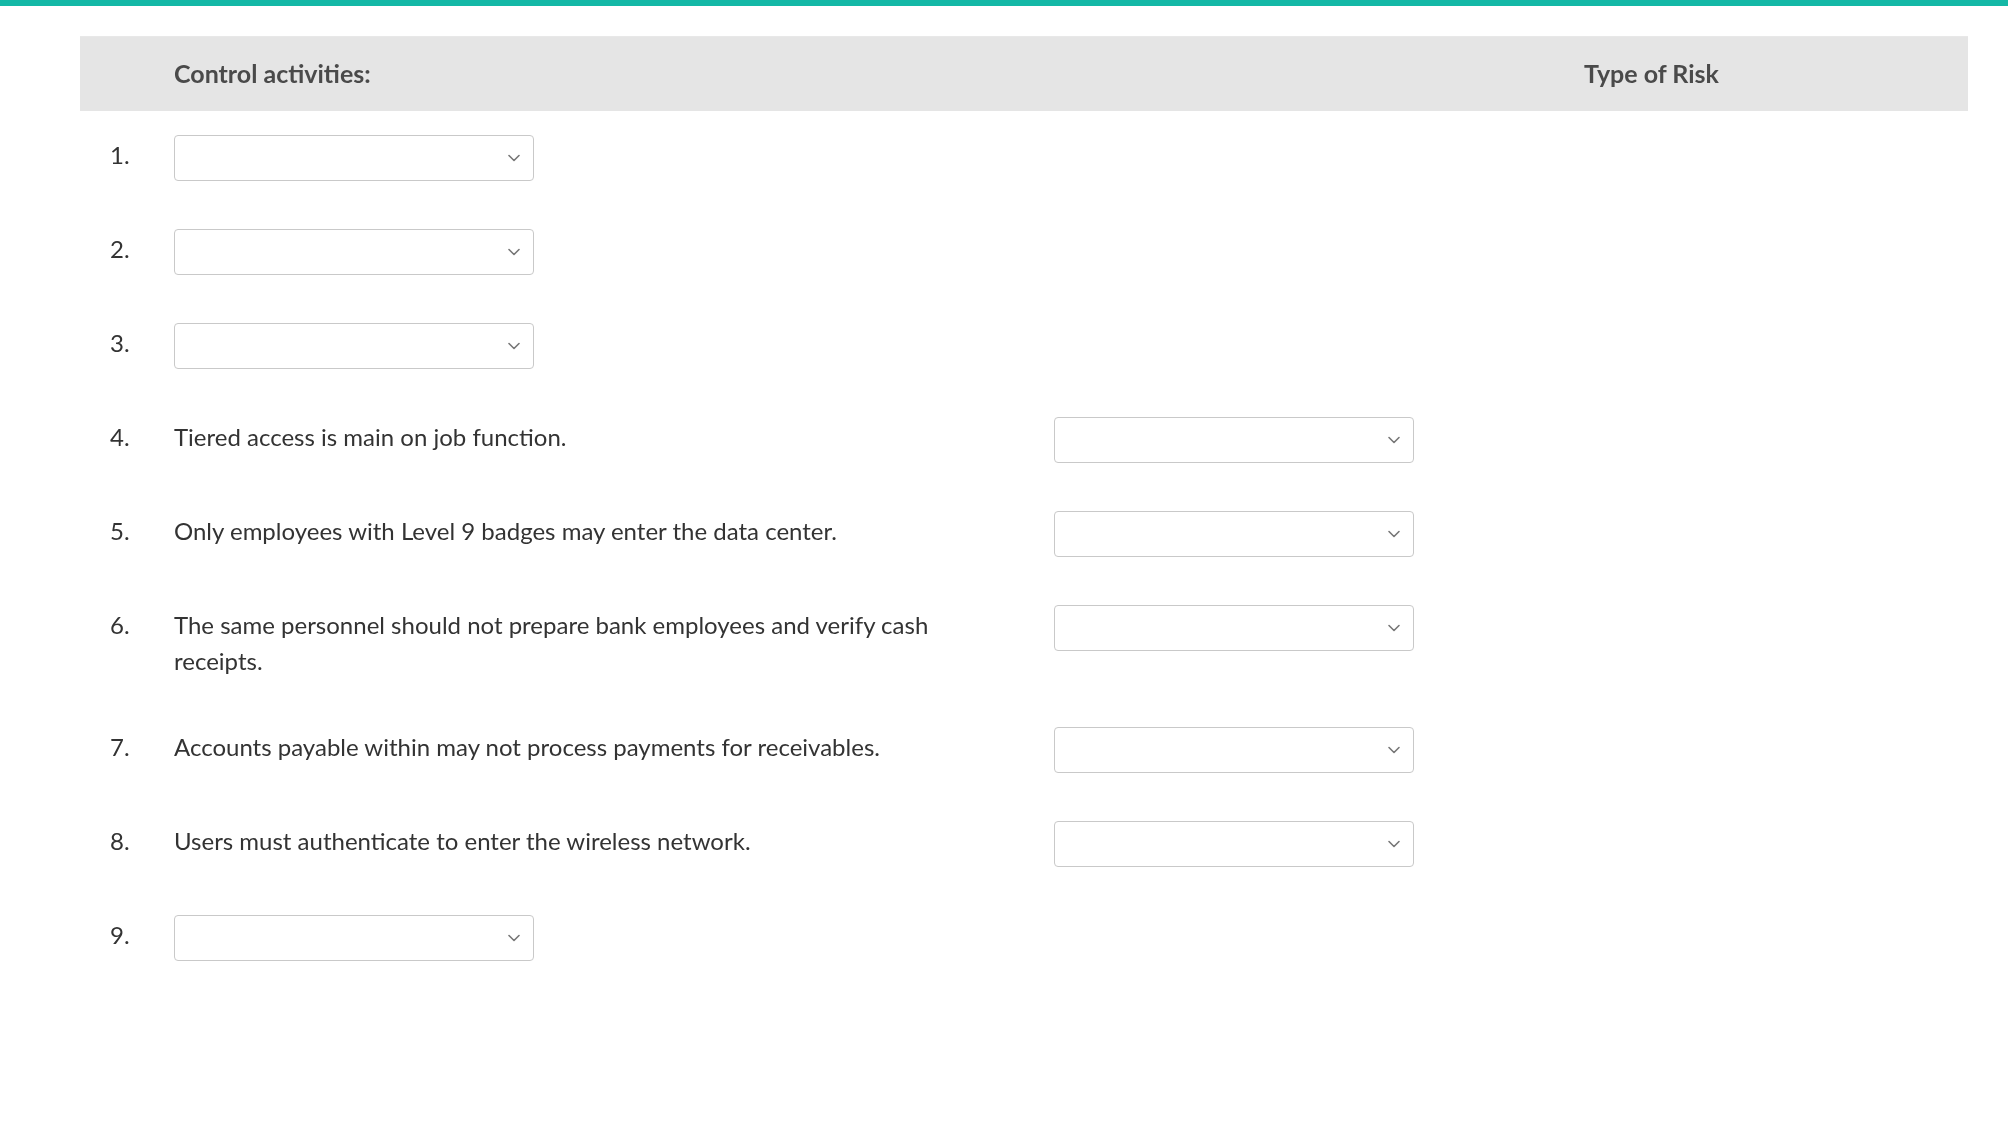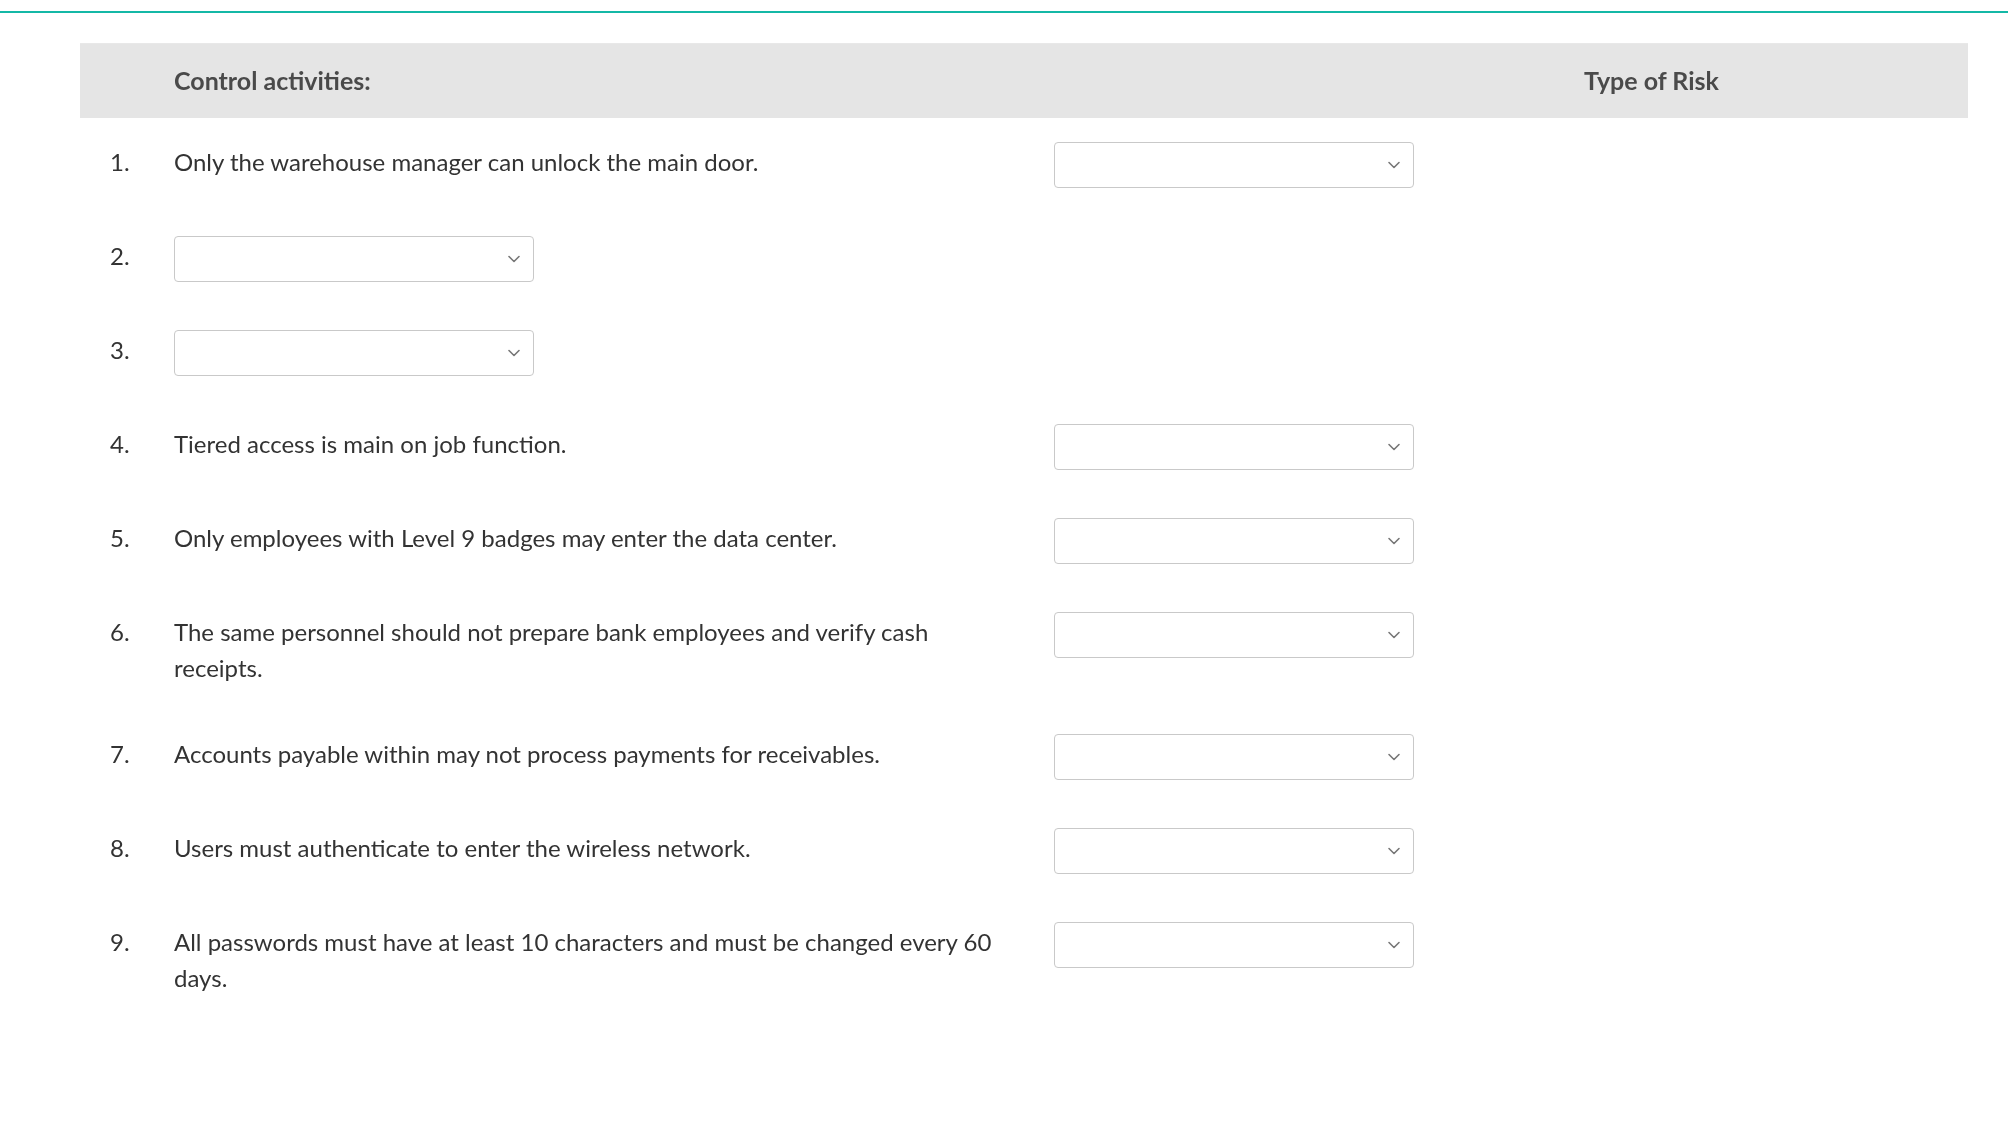--- a/index.html
+++ b/index.html
@@ -5,22 +5,21 @@
   * { box-sizing: border-box; margin: 0; padding: 0; }
   body {
     font-family: "Lato", "Helvetica Neue", Arial, sans-serif;
     background: #ffffff;
     color: #333333;
     font-size: 24px;
     line-height: 1.5;
   }
   .page-wrap {
     padding: 0 40px 40px 80px;
-    border-top: 2px solid #14b8a6;
-    margin-top: 11px;
+    border-top: 6px solid #14b8a6;
   }
   .table-container {
     margin-top: 30px;
     border-top: 1px solid #e8e8e8;
   }
   .header-row {
     display: flex;
     background: #e5e5e5;
     padding: 18px 24px;
     font-weight: 700;
@@ -91,21 +90,20 @@
   <div class="table-container">
 
     <div class="header-row">
       <div class="col-number"></div>
       <div class="col-activity">Control activities:</div>
       <div class="col-risk">Type of Risk</div>
     </div>
 
     <div class="body-row">
       <div class="col-number">1.</div>
-      <div class="col-activity">Only the warehouse manager can unlock the main door.</div>
       <div class="col-risk">
         <div class="select-wrap">
           <select class="select-box" value=""><option></option></select>
           <span class="select-chevron">
             <svg viewBox="0 0 16 16">
                 <path d="M3 5.5 L8 10.5 L13 5.5" fill="none" stroke="currentColor" stroke-width="1.6" stroke-linecap="round" stroke-linejoin="round"></path>
               </svg>
           </span>
         </div>
       </div>
@@ -209,21 +207,20 @@
             <svg viewBox="0 0 16 16">
                 <path d="M3 5.5 L8 10.5 L13 5.5" fill="none" stroke="currentColor" stroke-width="1.6" stroke-linecap="round" stroke-linejoin="round"></path>
               </svg>
           </span>
         </div>
       </div>
     </div>
 
     <div class="body-row">
       <div class="col-number">9.</div>
-      <div class="col-activity">All passwords must have at least 10 characters and must be changed every 60 days.</div>
       <div class="col-risk">
         <div class="select-wrap">
           <select class="select-box" value=""><option></option></select>
           <span class="select-chevron">
             <svg viewBox="0 0 16 16">
                 <path d="M3 5.5 L8 10.5 L13 5.5" fill="none" stroke="currentColor" stroke-width="1.6" stroke-linecap="round" stroke-linejoin="round"></path>
               </svg>
           </span>
         </div>
       </div>

